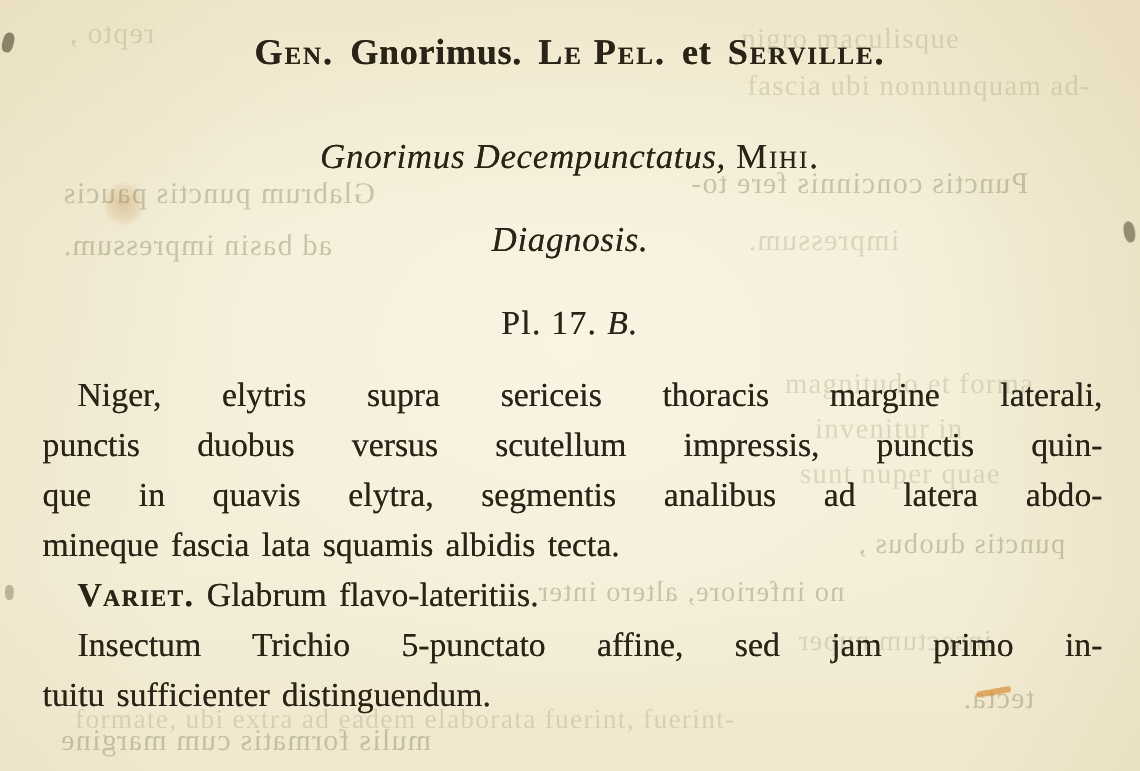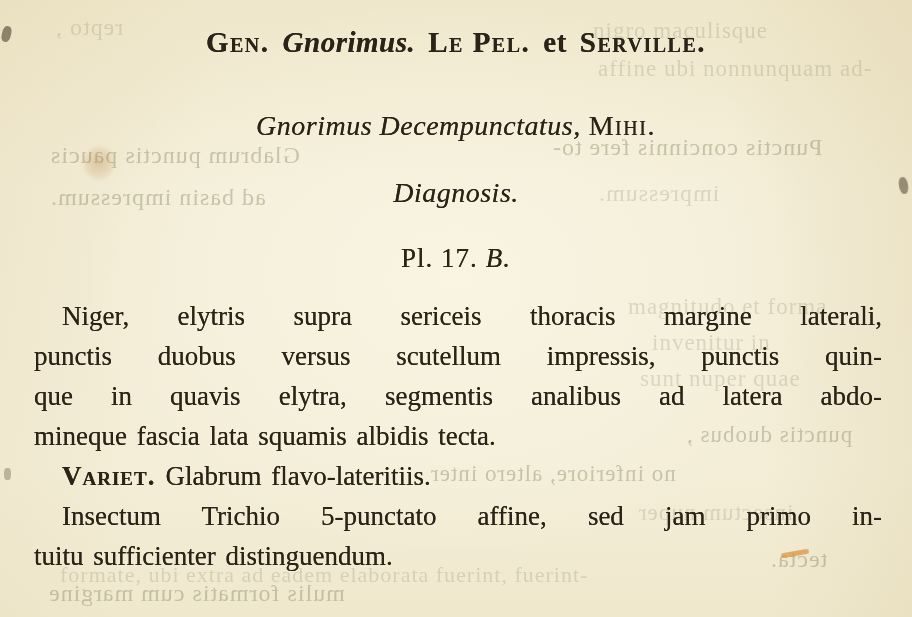--- a/index.html
+++ b/index.html
@@ -15,21 +15,21 @@
       linear-gradient(265deg, rgba(219,204,162,.35) 0%, rgba(219,204,162,0) 20%),
       linear-gradient(180deg, #efe7cb 0%, #f4eed8 30%, #f4eed8 75%, #efe8cd 100%);
     color:#2b2317;
   }
   
   .tline{ text-shadow:0 0 .5px rgba(43,35,23,.85); }
   .center{ position:absolute; left:0; width:100%; text-align:center; }
   .heading{ top:26px; font-size:29px; font-weight:600; letter-spacing:1.5px; }
   .heading .hsp+.hsp{ margin-left:13px; }
   .sc{ font-variant:small-caps; }
-  .genus-bold{ font-style:italic; font-weight:700; letter-spacing:.5px; }
+  .genus-bold{ font-weight:700; letter-spacing:.5px; }
   .et{ letter-spacing:.5px; }
   .species{ top:110px; font-size:28px; }
   .species .name{ font-style:italic; letter-spacing:.5px;text-align:center; }
   .species .auth{ font-variant:small-caps; font-weight:400; margin-left:8px; letter-spacing:1.5px; }
   .diagnosis{ top:177px; font-size:28px; font-style:italic; letter-spacing:.5px;text-align:center; }
   .plate{ top:243px; font-size:27px; letter-spacing:1px; }
   .plate .pletter{ font-style:italic; margin-left:8px; }
   .para{ position:absolute; left:34px; right:30px; font-size:27px; line-height:40px; word-spacing:3px; }
   .para1{ top:296px; }
   .para2{ top:496px; }
@@ -53,21 +53,21 @@
   .orange-mark{ left:781px; top:551px; width:28px; height:5px; background:rgba(214,129,31,.6); border-radius:3px; transform:rotate(-10deg); filter:blur(.3px); }
   .speck-left2{ left:4px; top:468px; width:7px; height:12px; background:rgba(90,80,55,.35); border-radius:40%; filter:blur(.5px); }
 </style>
 </head>
 <body>
 
 <div class="page">
 
   <div class="ghost mirror ghost-faint" style="left:55px;top:14px;font-size:24px;">repto ,</div>
   <div class="ghost ghost-faint" style="left:593px;top:18px;font-size:23px;">nigro maculisque</div>
-  <div class="ghost ghost-faint" style="left:598px;top:56px;font-size:23px;">affine ubi nonnunquam ad-</div>
+  <div class="ghost ghost-faint" style="left:598px;top:56px;font-size:23px;">fascia ubi nonnunquam ad-</div>
   <div class="ghost mirror" style="left:50px;top:142px;font-size:24px;">Glabrum punctis paucis</div>
   <div class="ghost mirror" style="left:552px;top:134px;font-size:24px;">Punctis concinnis fere to-</div>
   <div class="ghost mirror" style="left:50px;top:184px;font-size:24px;">ad basin impressum.</div>
   <div class="ghost mirror ghost-faint" style="left:598px;top:180px;font-size:24px;">impressum.</div>
   <div class="ghost ghost-faint" style="left:628px;top:294px;font-size:23px;">magnitudo et forma</div>
   <div class="ghost ghost-faint" style="left:652px;top:330px;font-size:23px;">invenitur in</div>
   <div class="ghost ghost-faint" style="left:640px;top:366px;font-size:23px;">sunt nuper quae</div>
   <div class="ghost mirror" style="left:686px;top:422px;font-size:23px;">punctis duobus ,</div>
   <div class="ghost mirror" style="left:430px;top:461px;font-size:23px;">no inferiore, altero inter</div>
   <div class="ghost mirror ghost-faint" style="left:638px;top:500px;font-size:23px;">insectum nuper</div>

